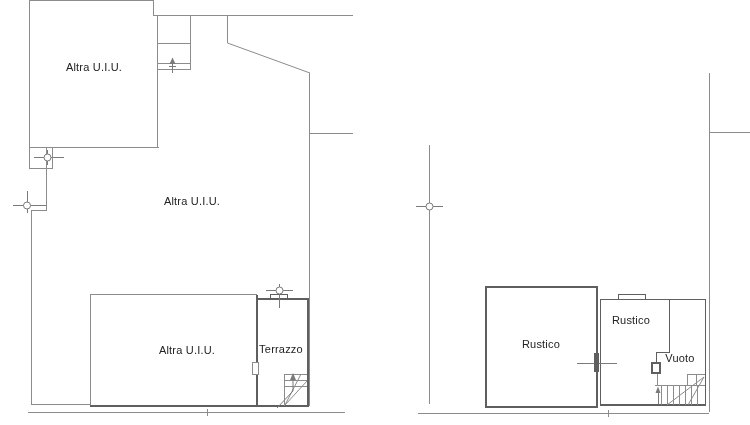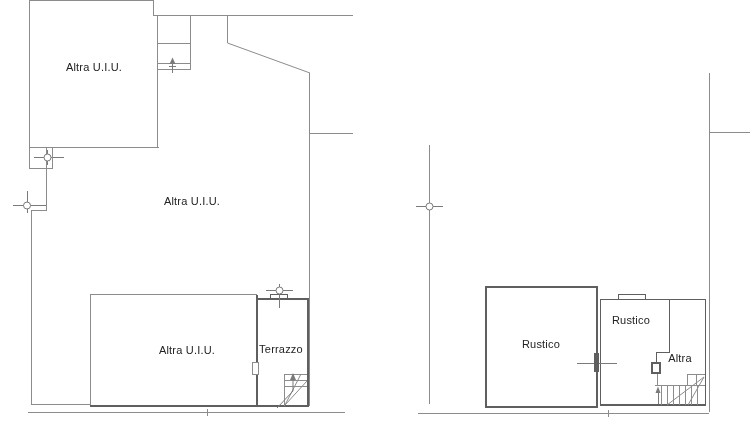--- a/index.html
+++ b/index.html
@@ -117,14 +117,14 @@
       <path d="M290,380 L293,373 L296,380 Z" fill="#7a7a7a" stroke="none" stroke-width="0"></path>
       <path d="M655.5,393 L658,386.5 L660.5,393 Z" fill="#7a7a7a" stroke="none" stroke-width="0"></path>
     </svg>
 
   <div class="lbl" style="left:94px;top:67px">Altra U.I.U.</div>
   <div class="lbl" style="left:192px;top:201px">Altra U.I.U.</div>
   <div class="lbl" style="left:187px;top:350px">Altra U.I.U.</div>
   <div class="lbl" style="left:281px;top:349px">Terrazzo</div>
   <div class="lbl" style="left:541px;top:344px">Rustico</div>
   <div class="lbl" style="left:631px;top:320px">Rustico</div>
-  <div class="lbl" style="left:680px;top:358px">Altra</div>
+  <div class="lbl" style="left:680px;top:358px">Vuoto</div>
 </div>
 
 </body></html>

